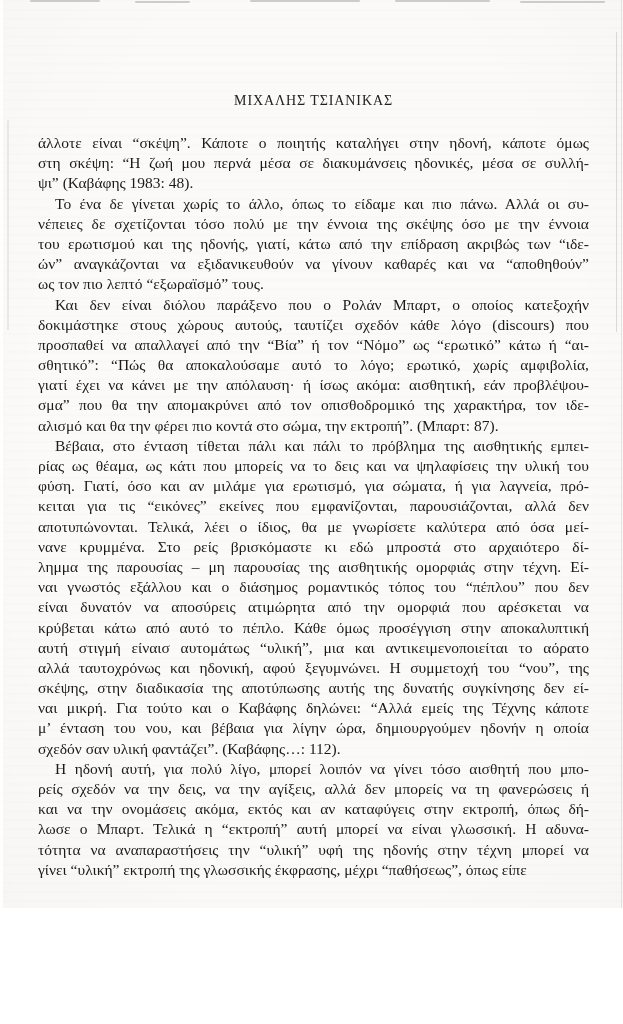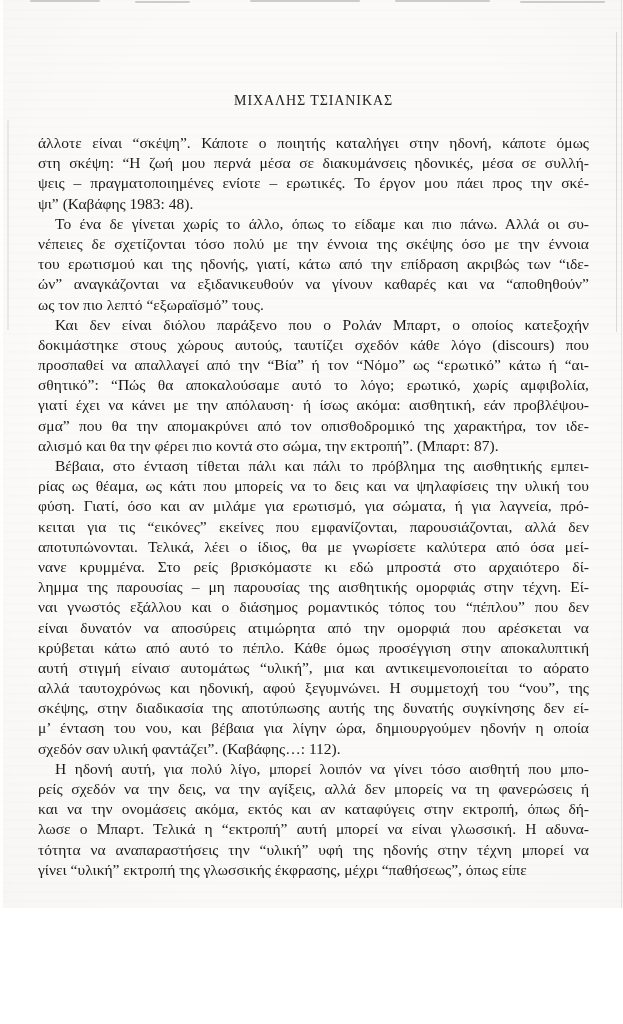--- a/index.html
+++ b/index.html
@@ -97,21 +97,20 @@
   <div class="artifact dash" style="left:140px; top:1008px; width:120px; opacity:.8;"></div>
   <div class="artifact dash" style="left:300px; top:1007px; width:100px; opacity:.8;"></div>
   <div class="artifact dash" style="left:430px; top:1008px; width:130px; opacity:.8;"></div>
   <div class="artifact dash" style="left:575px; top:1007px; width:45px;  opacity:.8;"></div>
 
   <h1 class="running-header">ΜΙΧΑΛΗΣ ΤΣΙΑΝΙΚΑΣ</h1>
 
   <div class="body-text">
       <div class="line">άλλοτε είναι “σκέψη”. Κάποτε ο ποιητής καταλήγει στην ηδονή, κάποτε όμως</div>
       <div class="line">στη σκέψη: “Η ζωή μου περνά μέσα σε διακυμάνσεις ηδονικές, μέσα σε συλλή-</div>
-      <div class="line">ψεις – πραγματοποιημένες ενίοτε – ερωτικές. Το έργον μου πάει προς την σκέ-</div>
       <div class="line last">ψι” (Καβάφης 1983: 48).</div>
       <div class="line indent">Το ένα δε γίνεται χωρίς το άλλο, όπως το είδαμε και πιο πάνω. Αλλά οι συ-</div>
       <div class="line">νέπειες δε σχετίζονται τόσο πολύ με την έννοια της σκέψης όσο με την έννοια</div>
       <div class="line">του ερωτισμού και της ηδονής, γιατί, κάτω από την επίδραση ακριβώς των “ιδε-</div>
       <div class="line">ών” αναγκάζονται να εξιδανικευθούν να γίνουν καθαρές και να “αποθηθούν”</div>
       <div class="line last">ως τον πιο λεπτό “εξωραϊσμό” τους.</div>
       <div class="line indent">Και δεν είναι διόλου παράξενο που ο Ρολάν Μπαρτ, ο οποίος κατεξοχήν</div>
       <div class="line">δοκιμάστηκε στους χώρους αυτούς, ταυτίζει σχεδόν κάθε λόγο (discours) που</div>
       <div class="line">προσπαθεί να απαλλαγεί από την “Βία” ή τον “Νόμο” ως “ερωτικό” κάτω ή “αι-</div>
       <div class="line">σθητικό”: “Πώς θα αποκαλούσαμε αυτό το λόγο; ερωτικό, χωρίς αμφιβολία,</div>
@@ -124,20 +123,21 @@
       <div class="line">κειται για τις “εικόνες” εκείνες που εμφανίζονται, παρουσιάζονται, αλλά δεν</div>
       <div class="line">αποτυπώνονται. Τελικά, λέει ο ίδιος, θα με γνωρίσετε καλύτερα από όσα μεί-</div>
       <div class="line">νανε κρυμμένα. Στο ρείς βρισκόμαστε κι εδώ μπροστά στο αρχαιότερο δί-</div>
       <div class="line">λημμα της παρουσίας – μη παρουσίας της αισθητικής ομορφιάς στην τέχνη. Εί-</div>
       <div class="line">ναι γνωστός εξάλλου και ο διάσημος ρομαντικός τόπος του “πέπλου” που δεν</div>
       <div class="line">είναι δυνατόν να αποσύρεις ατιμώρητα από την ομορφιά που αρέσκεται να</div>
       <div class="line">κρύβεται κάτω από αυτό το πέπλο. Κάθε όμως προσέγγιση στην αποκαλυπτική</div>
       <div class="line">αυτή στιγμή είναισ αυτομάτως “υλική”, μια και αντικειμενοποιείται το αόρατο</div>
       <div class="line">αλλά ταυτοχρόνως και ηδονική, αφού ξεγυμνώνει. Η συμμετοχή του “νου”, της</div>
       <div class="line">σκέψης, στην διαδικασία της αποτύπωσης αυτής της δυνατής συγκίνησης δεν εί-</div>
+      <div class="line">ναι μικρή. Για τούτο και ο Καβάφης δηλώνει: “Αλλά εμείς της Τέχνης κάποτε</div>
       <div class="line">μ’ ένταση του νου, και βέβαια για λίγην ώρα, δημιουργούμεν ηδονήν η οποία</div>
       <div class="line last">σχεδόν σαν υλική φαντάζει”. (Καβάφης…: 112).</div>
       <div class="line indent">Η ηδονή αυτή, για πολύ λίγο, μπορεί λοιπόν να γίνει τόσο αισθητή που μπο-</div>
       <div class="line">ρείς σχεδόν να την δεις, να την αγίξεις, αλλά δεν μπορείς να τη φανερώσεις ή</div>
       <div class="line">και να την ονομάσεις ακόμα, εκτός και αν καταφύγεις στην εκτροπή, όπως δή-</div>
       <div class="line">λωσε ο Μπαρτ. Τελικά η “εκτροπή” αυτή μπορεί να είναι γλωσσική. Η αδυνα-</div>
       <div class="line">τότητα να αναπαραστήσεις την “υλική” υφή της ηδονής στην τέχνη μπορεί να</div>
       <div class="line last">γίνει “υλική” εκτροπή της γλωσσικής έκφρασης, μέχρι “παθήσεως”, όπως είπε</div>
     </div>
 

